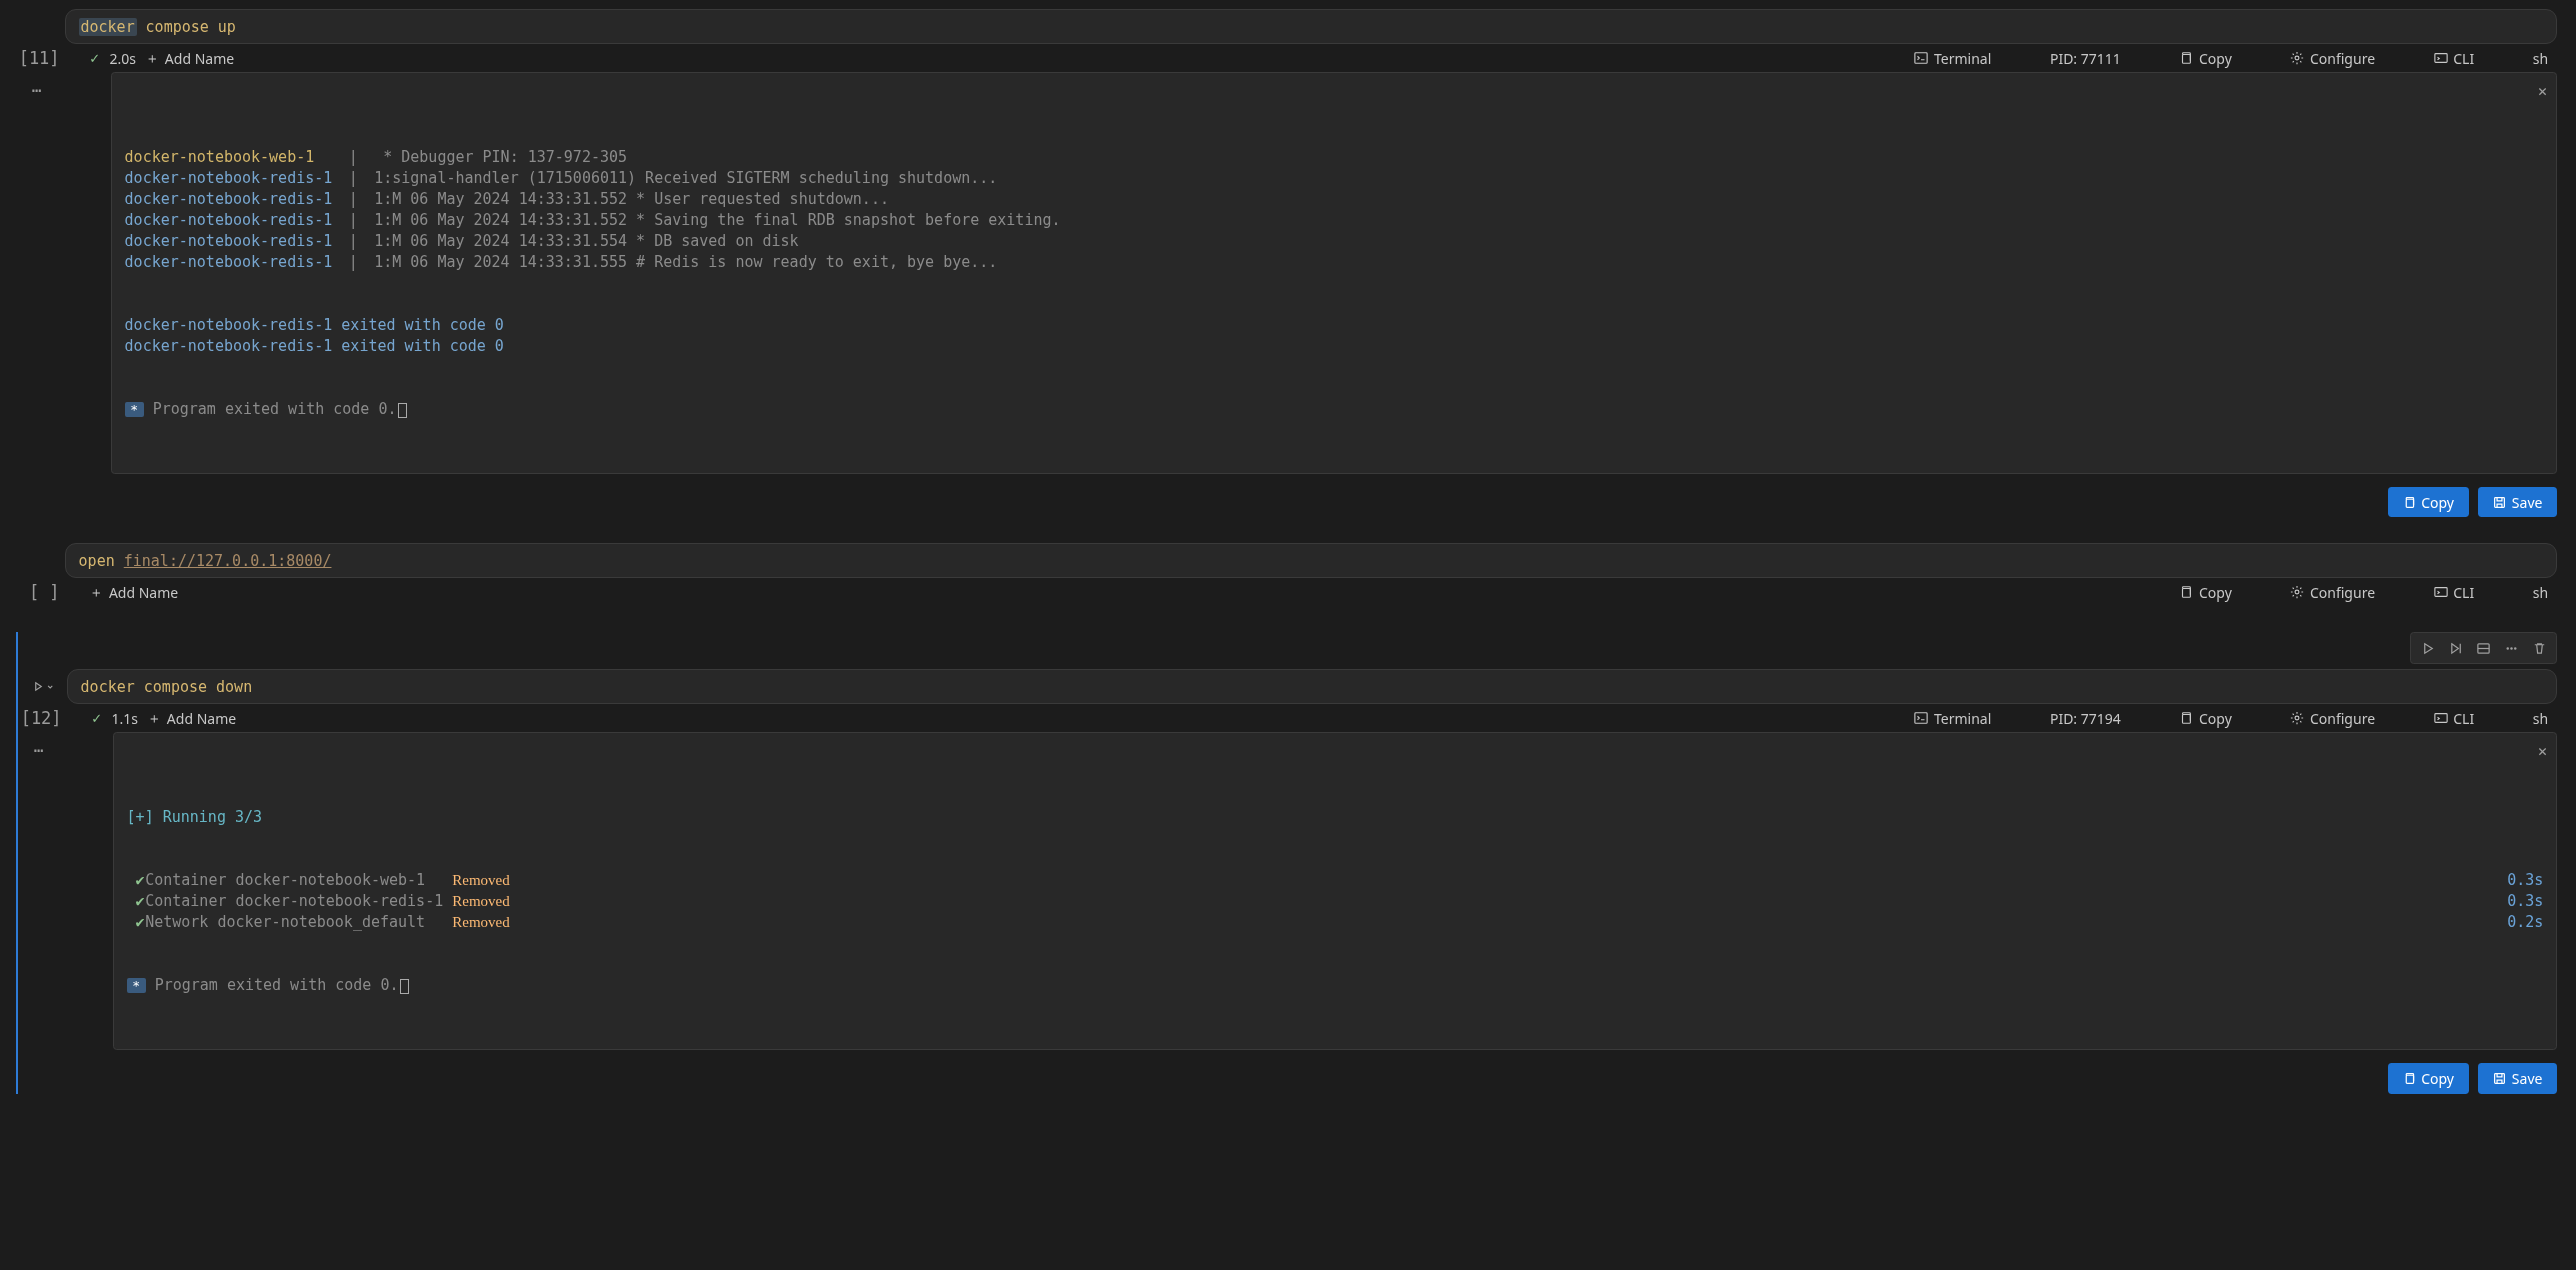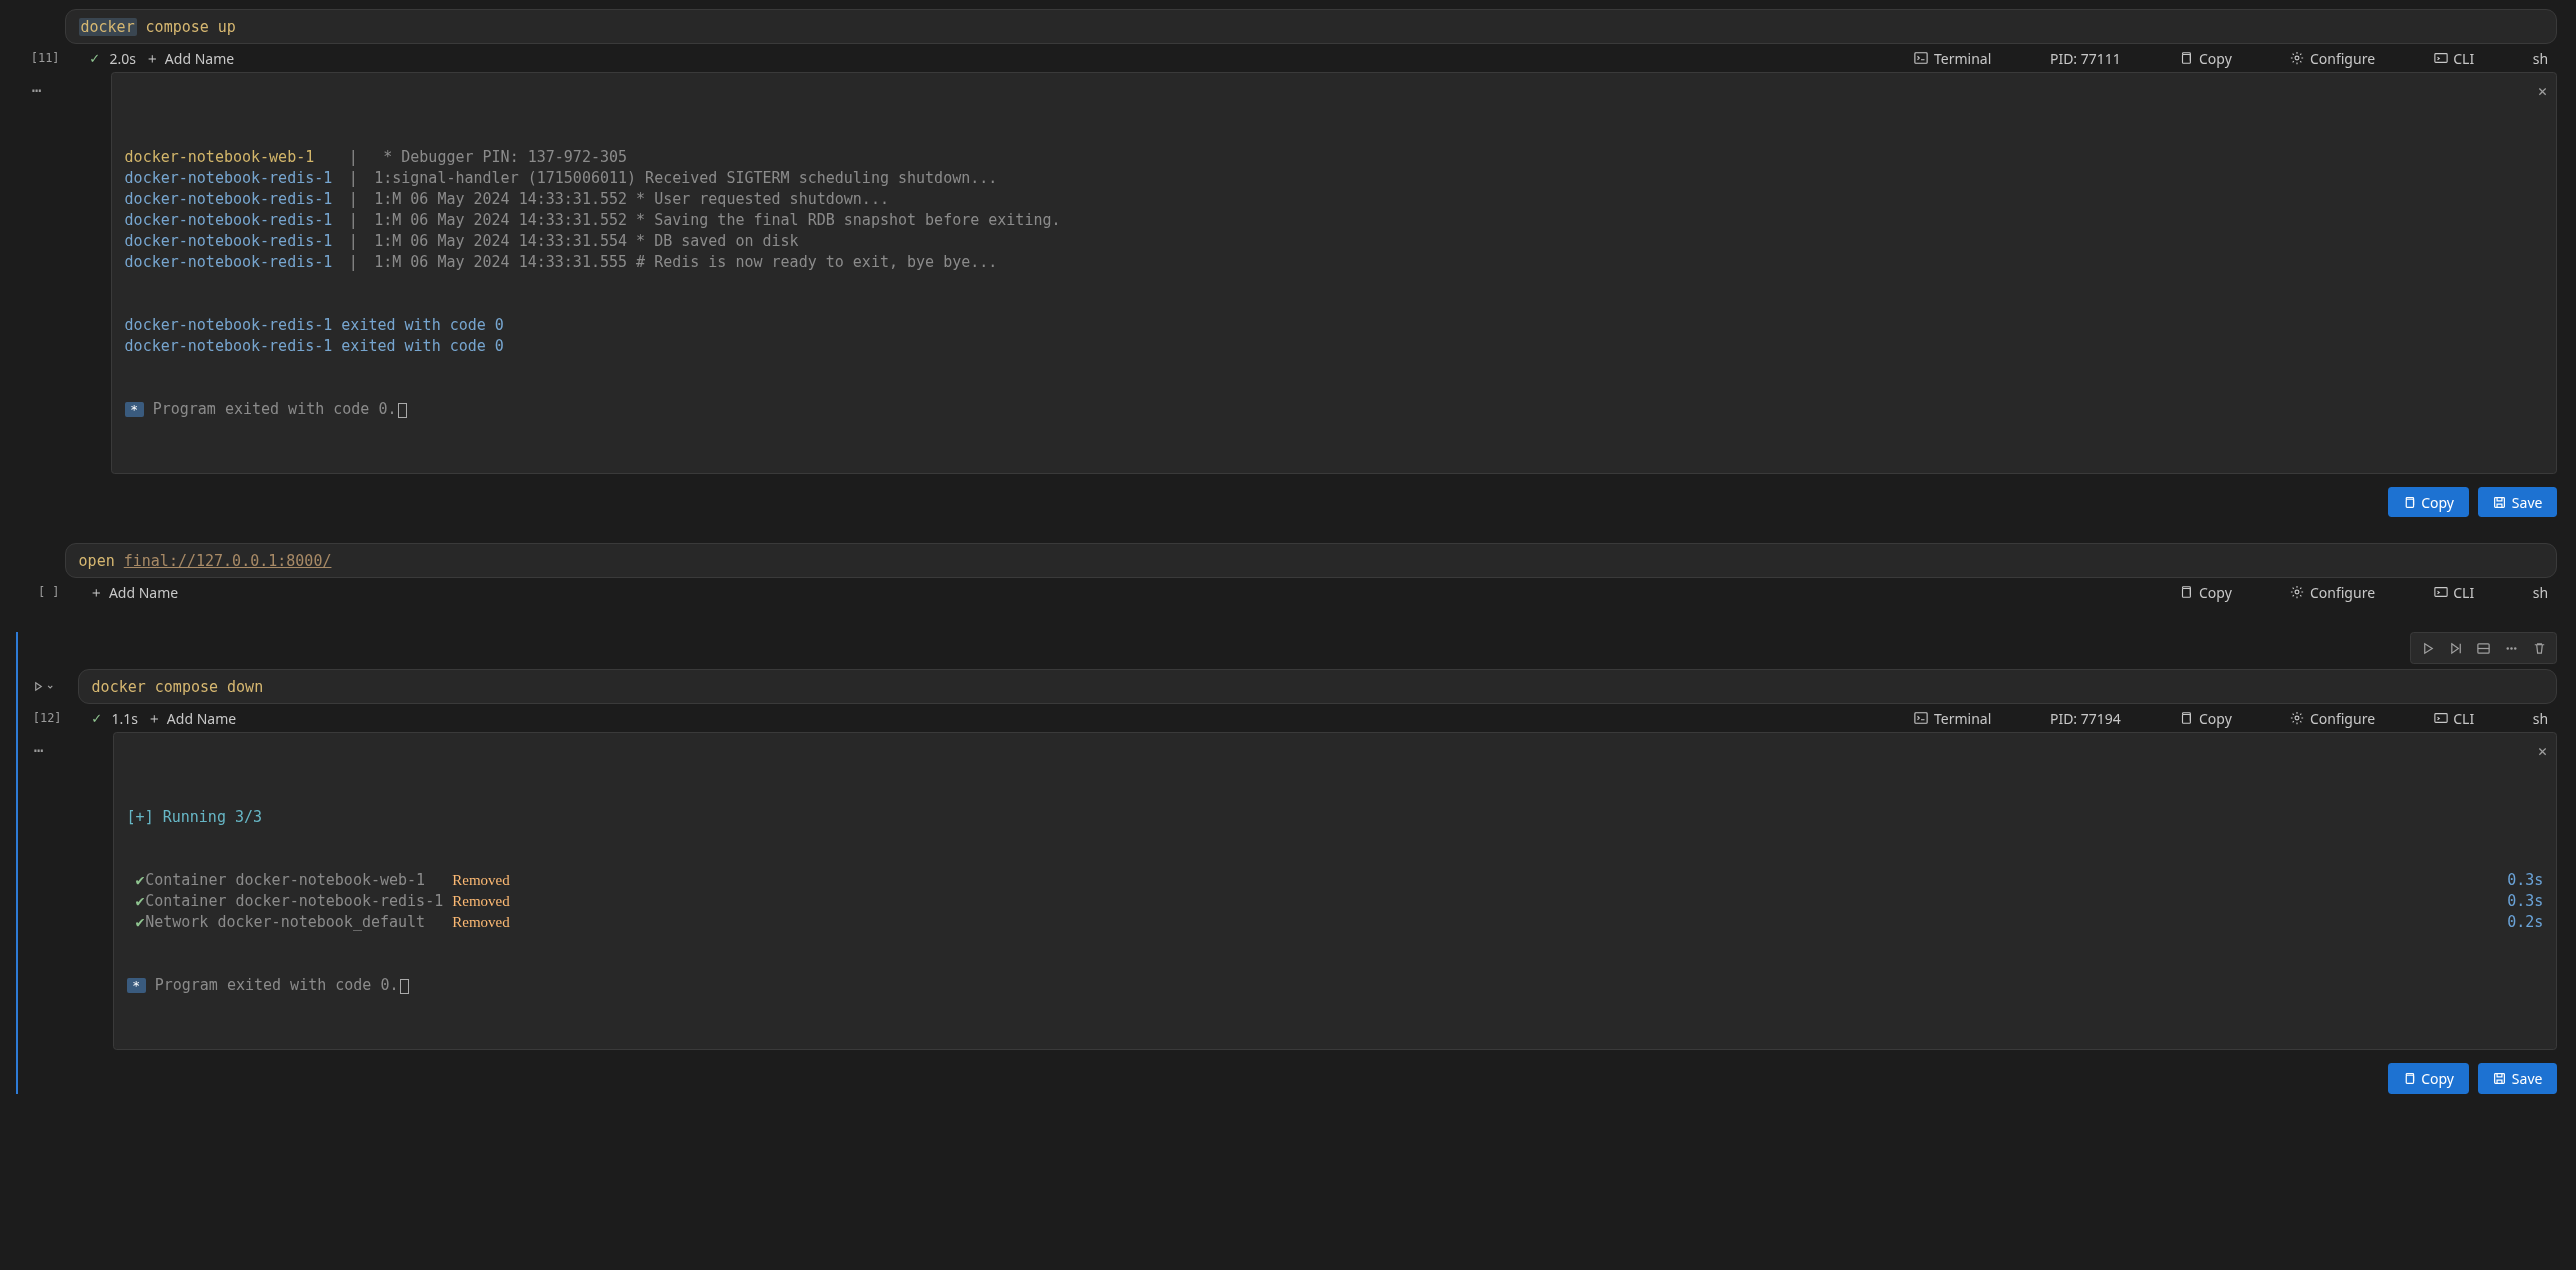--- a/index.html
+++ b/index.html
@@ -24,21 +24,21 @@
 html,body{margin:0;padding:0;background:var(--bg);color:var(--text);font-family:Menlo,Consolas,monospace;font-size:15px;}
 .page{padding:9.3px 18.6px 28px 18.6px;}
 .cell-block{margin-bottom:26px;}
 .cmd-bar{display:flex;align-items:center;background:var(--cell-bg);border:0.9px solid var(--cell-border);border-radius:11px;margin-left:46px;padding:7.4px 13px;height:35px;}
 .cmd-bar .cmd-content{font-family:Menlo,Consolas,monospace;}
 .cmd-yellow{color:var(--yellow);}
 .cmd-link{color:var(--link);text-decoration:underline;}
 .sel{background:#3a4651;padding:0 1.9px;border-radius:1.9px;}
 .meta-row{display:flex;align-items:center;height:28px;padding:3.7px 9.3px 3.7px 0;color:var(--muted);font-family:-apple-system,system-ui,sans-serif;font-size:14px;}
 .meta-left{display:flex;align-items:center;gap:9.3px;}
-.cell-num{width:41px;text-align:right;color:var(--muted);font-family:Menlo,monospace;font-size:12px;}
+.cell-num{width:41px;text-align:right;color:var(--muted);font-family:Menlo,monospace;font-size:17px;}
 .check{color:#8fc490;font-size:13px;margin-left:20.4px;}
 .time{color:var(--text);}
 .add-name{display:flex;align-items:center;gap:5.6px;color:var(--text);cursor:pointer;}
 .add-name .plus{font-size:14px;}
 .meta-right{margin-left:auto;display:flex;align-items:center;gap:18.6px;}
 .meta-item{display:flex;align-items:center;gap:5.6px;color:var(--text);cursor:pointer;margin-left:40px;}
 .meta-item svg{width:14px;height:14px;}
 .output-box{position:relative;margin-left:46px;background:var(--cell-bg);border:0.9px solid var(--cell-border);border-radius:3.7px;padding:11px 13px;font-family:Menlo,Consolas,monospace;font-size:15px;line-height:1.4;white-space:pre;overflow:hidden;}
 .close-x{position:absolute;top:7.4px;right:9.3px;color:var(--icon-grey);cursor:pointer;font-size:15px;}
 .dots-margin{position:absolute;left:-33px;top:7.4px;color:var(--muted);font-size:16.7px;letter-spacing:1.9px;}
@@ -227,21 +227,21 @@
       <div style="width:46px;display:flex;align-items:center;justify-content:center;">
         <span style="color:var(--icon-grey);display:flex;gap:1.9px;align-items:center;">
             <svg width="11" height="11" viewBox="0 0 12 12" fill="none" stroke="currentColor" stroke-width="1.3">
               <path d="M3 2l6 4-6 4V2z"></path>
             </svg>
             <svg width="8.4" height="8.4" viewBox="0 0 12 12" fill="none" stroke="currentColor" stroke-width="1.5">
               <path d="M3 4l3 3 3-3"></path>
             </svg>
           </span>
       </div>
-      <div class="cmd-bar" style="margin-left:11px;flex:1;">
+      <div class="cmd-bar" style="margin-left:0;flex:1;">
         <span class="cmd-content" id="cmd-c3"><span class="cmd-yellow">docker</span><span> </span><span class="cmd-yellow">compose</span><span> </span><span class="cmd-yellow">down</span></span>
       </div>
     </div>
     <div class="meta-row">
       <div class="meta-left">
         <span class="cell-num">[12]</span>
         <span class="check">✓</span>
         <span class="time">1.1s</span>
         <span class="add-name">
             <span class="plus">＋</span>

